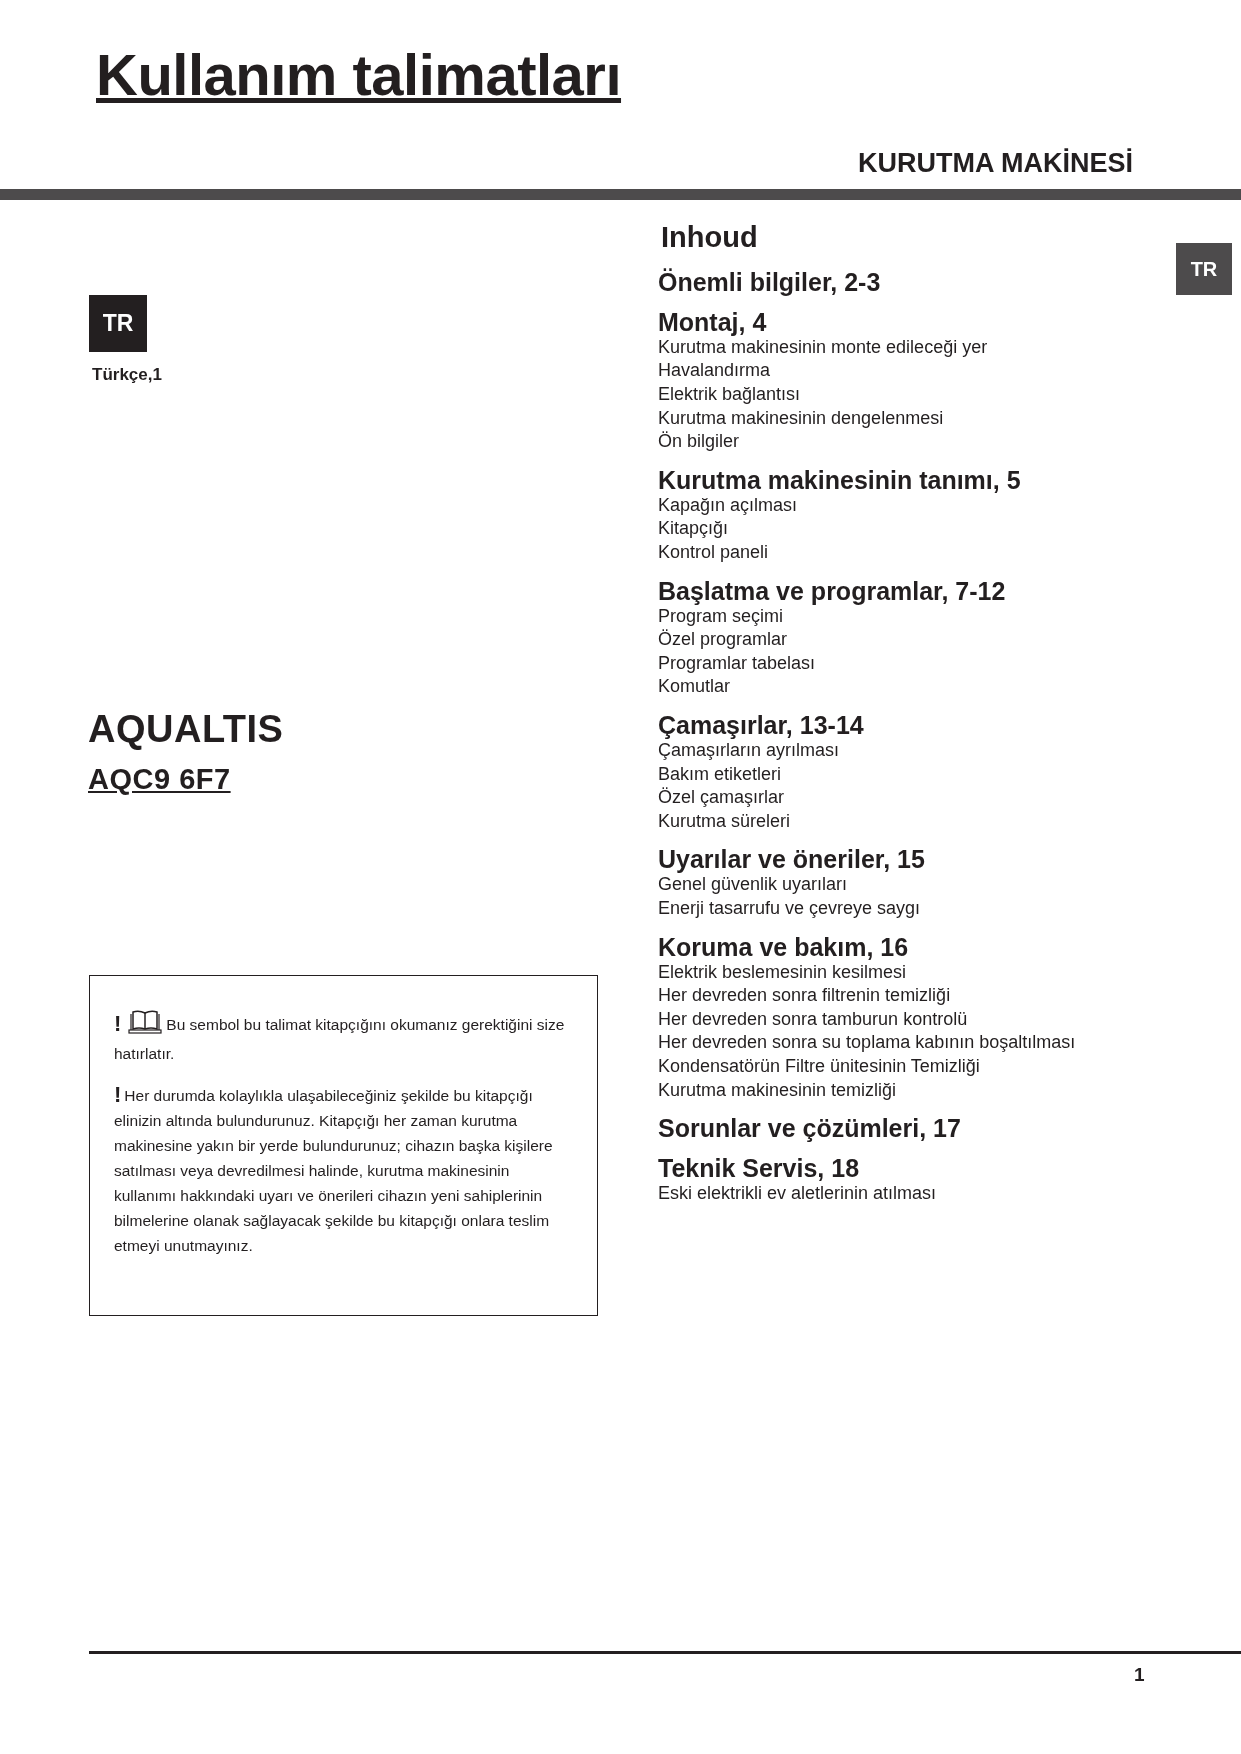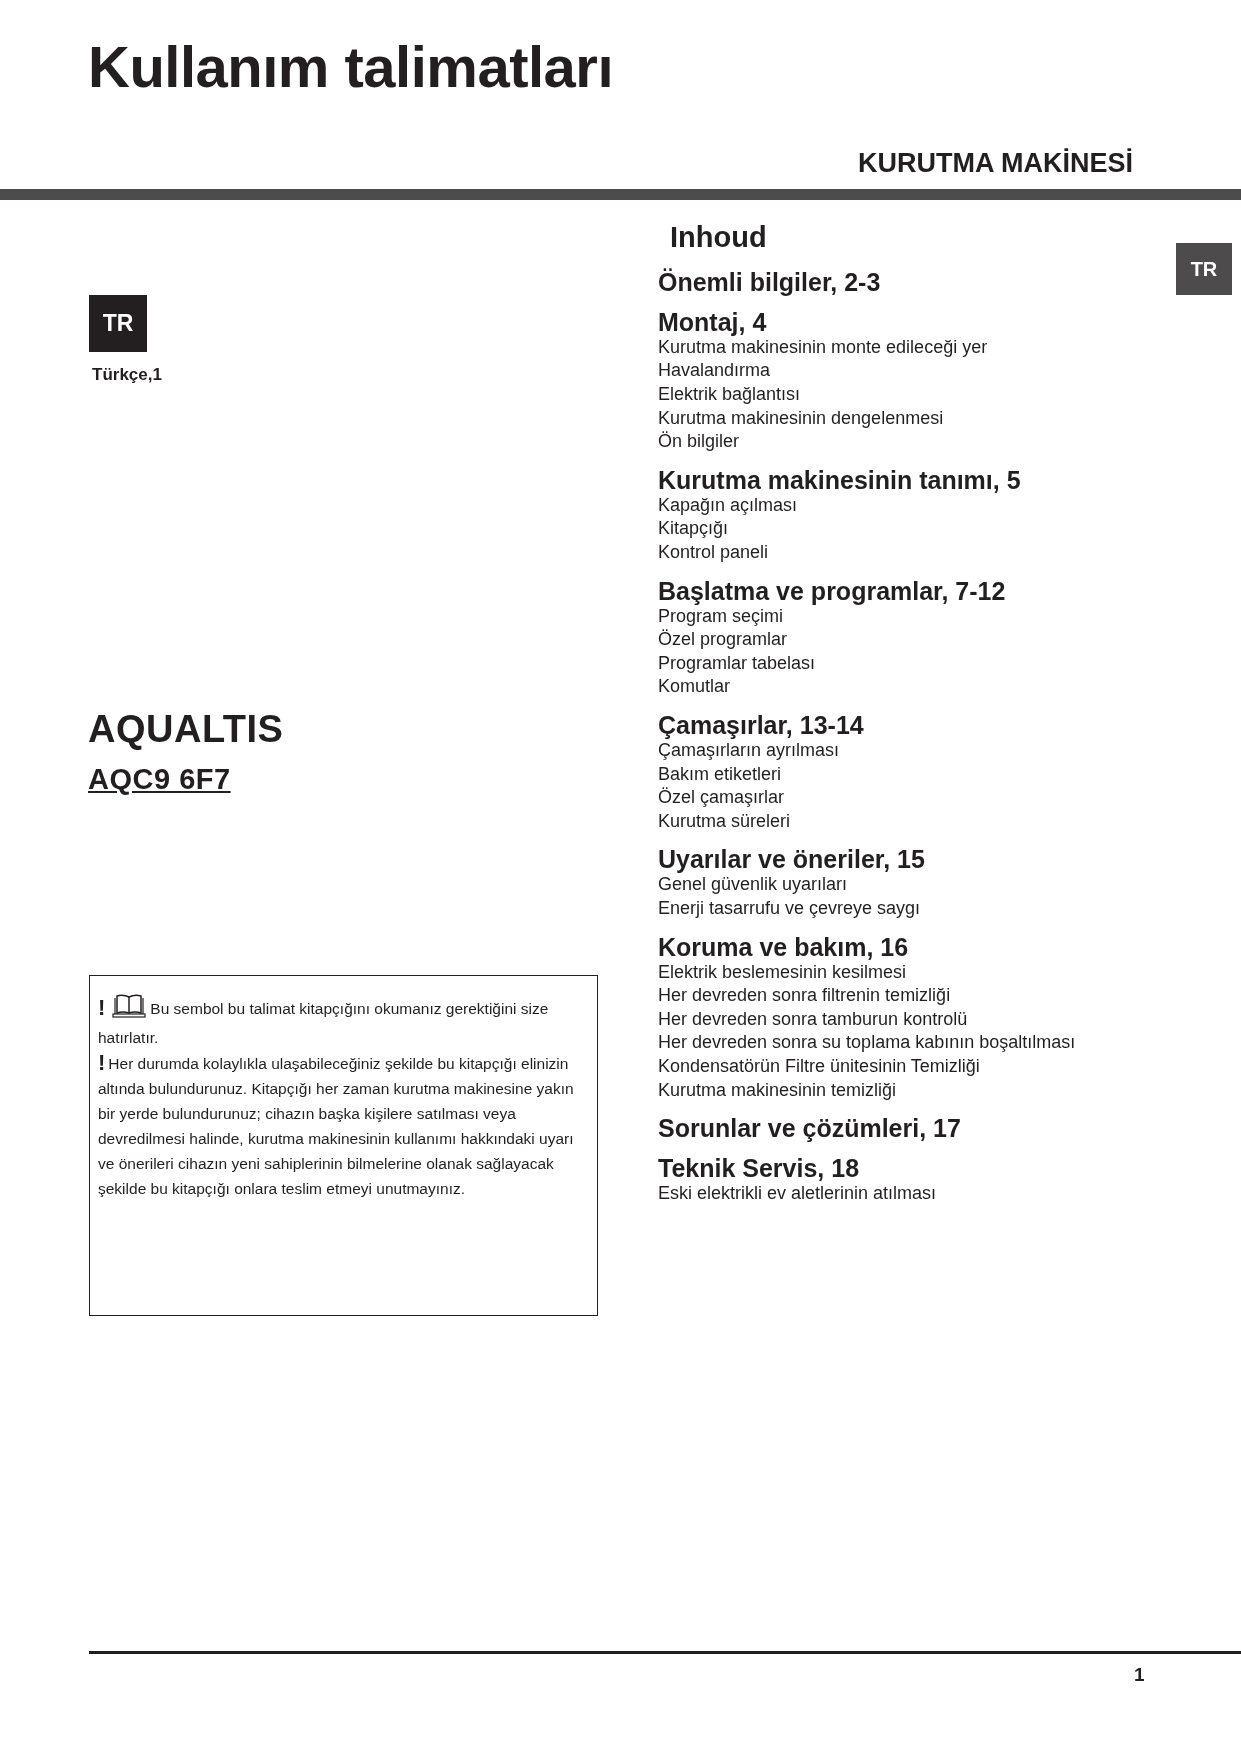--- a/index.html
+++ b/index.html
@@ -1,34 +1,34 @@
 <!DOCTYPE html>
 <html><head>
 <meta charset="utf-8">
 <style>
   html, body { margin:0; padding:0; background:#ffffff; }
   body { width:1241px; height:1754px; position:relative; overflow:hidden;
          font-family:"Liberation Sans", sans-serif; color:#231f20; }
-  .title { position:absolute; left:88px; top:38px; font-size:58px; font-weight:bold; letter-spacing:-0.5px; margin:0; line-height:1; }
+  .title { position:absolute; left:88px; top:38px; font-size:58px; font-weight:bold; letter-spacing:-0.5px; margin:8px; line-height:1;text-decoration:underline; }
   .subtitle { position:absolute; right:96px; top:138px; font-size:27px; font-weight:bold; margin:12px; line-height:1; }
   .top-bar { position:absolute; left:0; top:189px; width:1241px; height:11px; background:#4d4b4c; }
   .side-tab { position:absolute; left:1176px; top:243px; width:56px; height:52px; background:#4d4b4c; color:#fff;
               font-weight:bold; font-size:20px; display:flex; align-items:center; justify-content:center; }
   .lang-box { position:absolute; left:89px; top:295px; width:58px; height:57px; background:#231f20; color:#fff;
               font-weight:bold; font-size:23px; display:flex; align-items:center; justify-content:center; }
   .lang-label { position:absolute; left:92px; top:365px; font-size:17px; font-weight:bold; }
   .brand { position:absolute; left:88px; top:708px; font-size:38px; font-weight:900; letter-spacing:0.5px; }
   .model { position:absolute; left:88px; top:763px; font-size:29px; font-weight:900; letter-spacing:0.5px;text-decoration:underline; }
   .notice { position:absolute; left:89px; top:975px; width:491px; height:321px; border:1.5px solid #231f20;
             padding:18px 8px 0 8px; font-size:15.5px; line-height:25px; }
-  .notice p { margin:0; }
+  .notice p { margin:16px; }
   .bang { font-weight:bold; font-size:22px; vertical-align:-1px; margin-right:3px; }
   .book { display:inline-block; vertical-align:-4px; margin:0 4px 0 4px; }
   .toc { position:absolute; left:658px; top:222px; width:520px; }
-  .toc-title { font-size:29px; font-weight:bold; margin:0 0 14px 12px; line-height:1.1; }
+  .toc-title { font-size:29px; font-weight:bold; margin:0 0 14px 3px; line-height:1.1; }
   .section { margin-bottom:12px; }
   .section h3 { font-size:25px; font-weight:bold; margin:0; line-height:28px; }
   .section ul { list-style:none; margin:0; padding:0; }
   .section li { font-size:18px; line-height:23.6px; }
   .bottom-rule { position:absolute; left:89px; top:1651px; width:1152px; height:3px; background:#231f20; }
   .page-num { position:absolute; left:1134px; top:1664px; font-size:19px; font-weight:bold; }
 </style>
 </head>
 <body>
 

